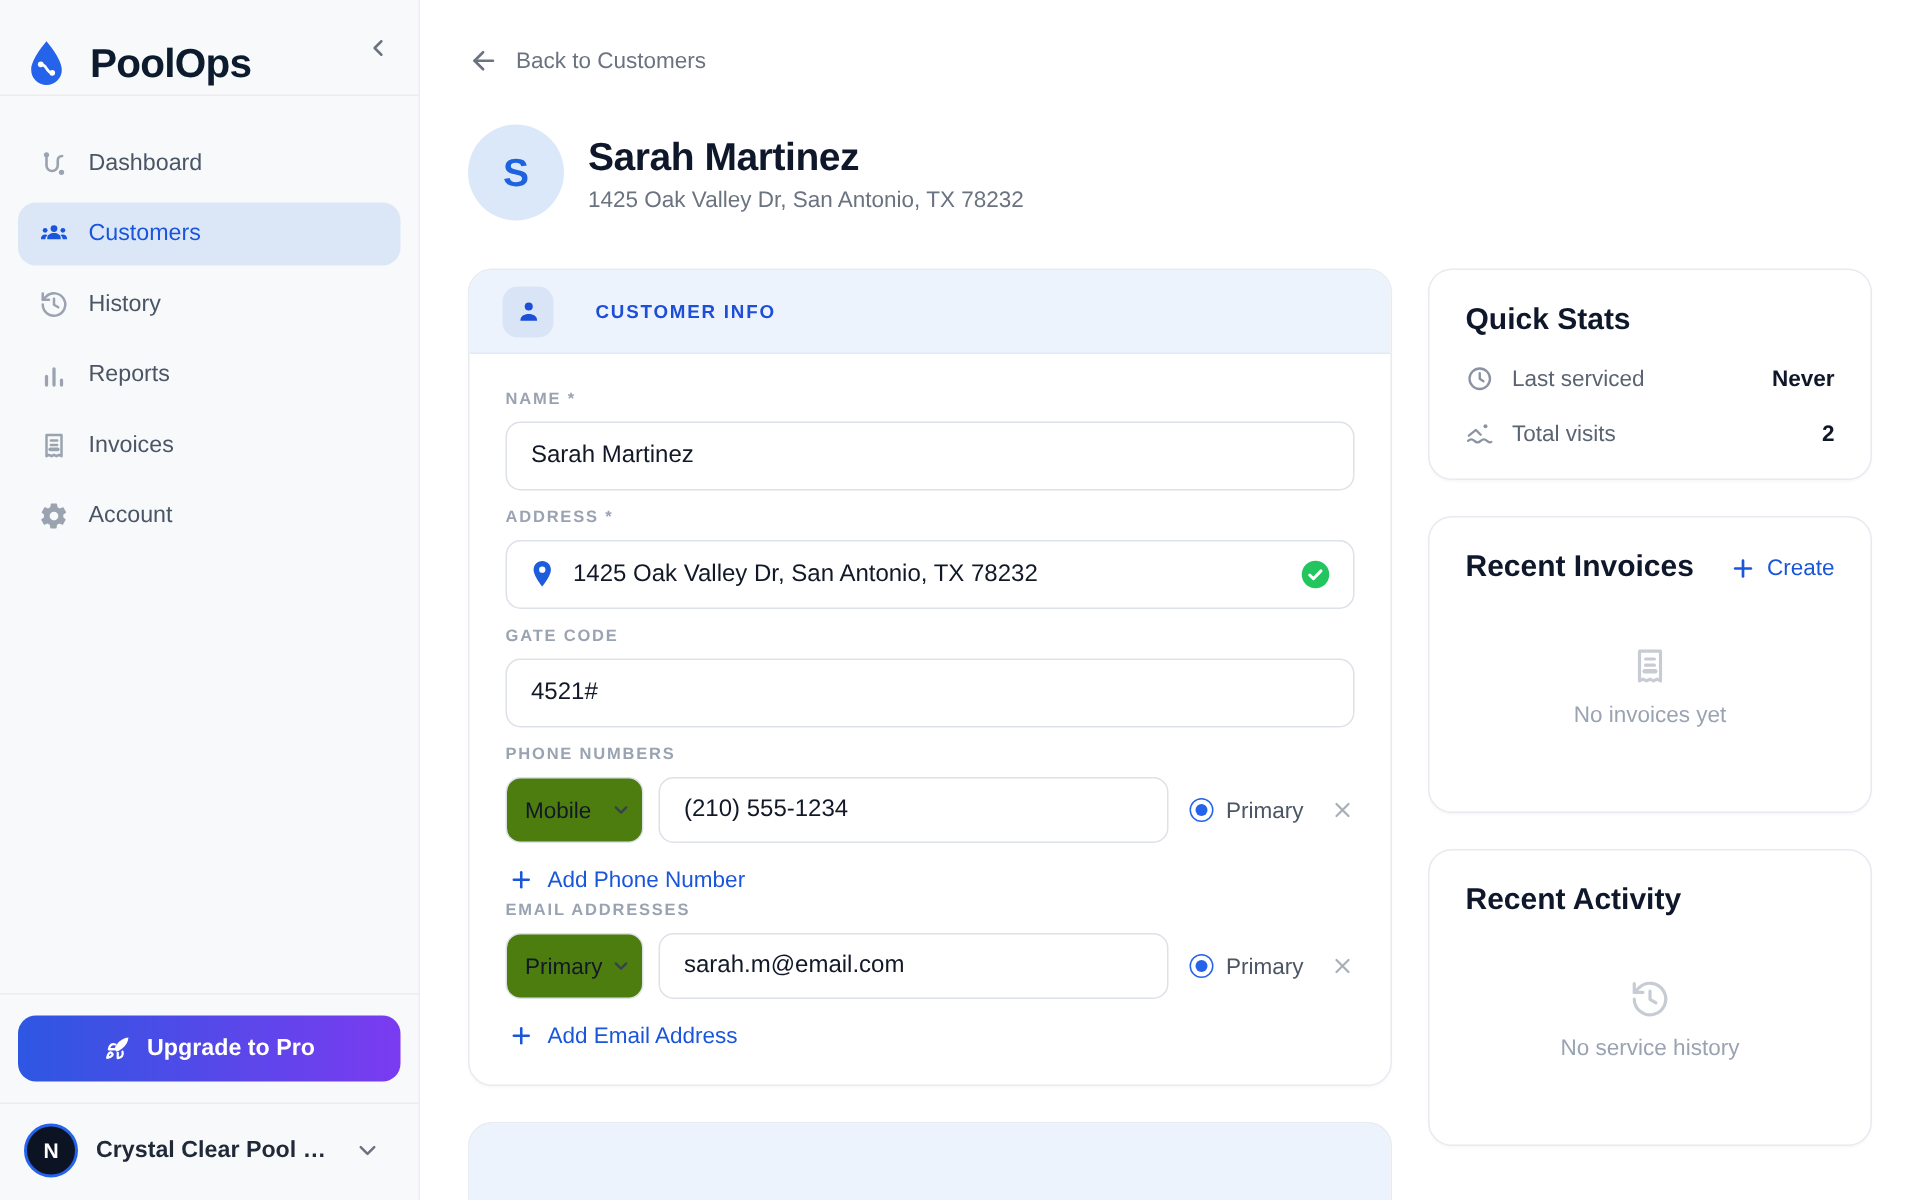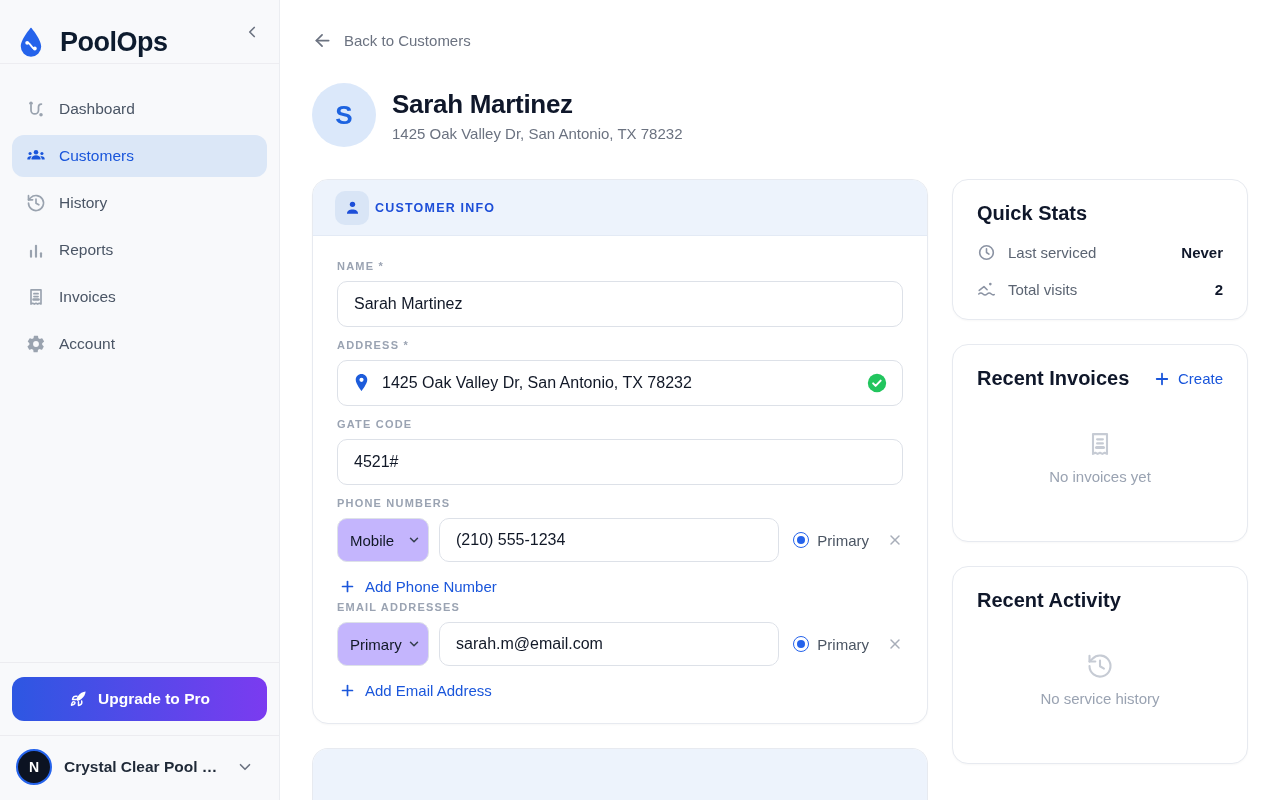--- a/index.html
+++ b/index.html
@@ -78,21 +78,21 @@
   .left-col { width:616px; min-width:616px; }
   .right-col { flex:1; }
 
   .card {
     background:#fff; border:1px solid #e7eaf0; border-radius:16px;
     box-shadow:0 1px 2px rgba(16,24,40,.03);
   }
   .info-card { overflow:hidden; }
   .card-head {
     background:#edf3fc; border-bottom:1px solid #e3eaf5;
-    height:56px; display:flex; align-items:center; gap:6px; padding:0 22px;
+    height:56px; display:flex; align-items:center; gap:28px; padding:0 22px;
   }
   .head-icon-sq {
     width:34px; height:34px; border-radius:10px; background:#d9e5f6;
     display:flex; align-items:center; justify-content:center; color:#1d4ed8;
   }
   .card-title {
     font-size:12.5px; font-weight:700; letter-spacing:1.2px; color:#1d4ed8;
   }
   .card-body { padding:24px 24px 18px; }
 
@@ -108,21 +108,21 @@
   }
   .addr-wrap { position:relative; }
   .addr-wrap .text-input { padding-left:44px; padding-right:44px; }
   .pin-icon { position:absolute; left:14px; top:12px; }
   .check-icon { position:absolute; right:15px; top:12px; }
 
   .contact-row { display:flex; align-items:center; gap:10px; }
   .select-wrap { position:relative; width:92px; flex:none; }
   .select-wrap select {
     width:100%; height:44px; border:1px solid #dde1e8; border-radius:10px;
-    background:#c4b5fd; font-size:15px; color:#111827; font-family:inherit;
+    background:#4d7c0f; font-size:15px; color:#111827; font-family:inherit;
     padding:0 24px 0 12px; appearance:none; -webkit-appearance:none; outline:none;
   }
   .select-chevron { position:absolute; right:8px; top:15px; pointer-events:none; color:#374151; display:flex; }
   .contact-input { flex:1; height:44px; font-size:16px; }
   .radio-group { display:flex; align-items:center; gap:8px; margin-left:4px; cursor:pointer; }
   .radio-dot {
     width:16px; height:16px; border-radius:50%; border:1.6px solid #2563eb;
     display:flex; align-items:center; justify-content:center; flex:none;
   }
   .radio-dot::after { content:""; width:8px; height:8px; border-radius:50%; background:#2563eb; }

